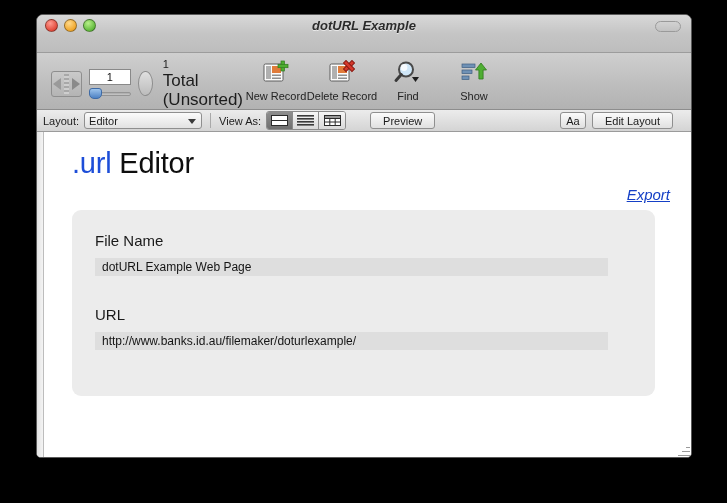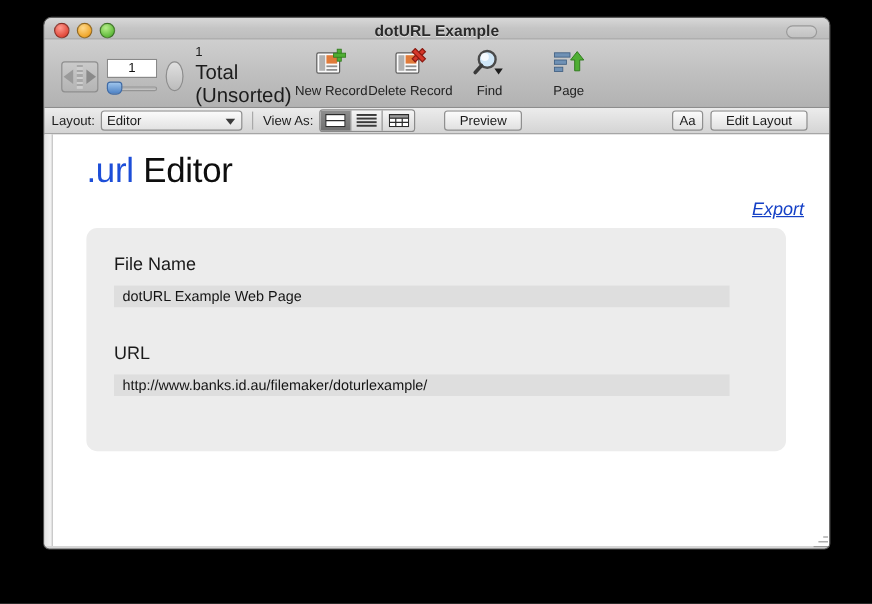--- a/index.html
+++ b/index.html
@@ -19,23 +19,24 @@
     border-radius: 7px 7px 5px 5px;
     background: #d6d6d6;
     box-shadow: 0 6px 22px rgba(0,0,0,0.65);
     overflow: hidden;
     border: 1px solid #5a5a5a;
   }
 
   
   #titlebar {
     position: relative;
-    height: 18px;
+    height: 38px;
     background: linear-gradient(to bottom, #d8d8d8 0%, #c5c5c5 50%, #bdbdbd 100%);
     border-bottom: 1px solid #9c9c9c;
+    font-style: italic;
   }
   #traffic { position: absolute; left: 8px; top: 4px; display: flex; gap: 6px; }
   .light { width: 13px; height: 13px; border-radius: 50%; border: 1px solid rgba(0,0,0,.38); }
   .light.close  { background: radial-gradient(circle at 38% 30%, #ff9a8f, #e24b3c 70%, #b5372b); }
   .light.min    { background: radial-gradient(circle at 38% 30%, #ffd98a, #f0a72c 70%, #c4831d); }
   .light.max    { background: radial-gradient(circle at 38% 30%, #b7ef8a, #62bb3d 70%, #4a9530); }
   #window-title {
     position: absolute; left: 0; right: 0; top: 3px;
     text-align: center;
     font-size: 13px; font-weight: bold;
@@ -317,21 +318,21 @@
 
     <div class="tb-item">
       <div class="tb-icon">
         <svg width="30" height="26" viewBox="0 0 30 26">
           <rect x="3" y="4" width="13" height="3.6" fill="#6f91b5" stroke="#3f5e80" stroke-width=".7"></rect>
           <rect x="3" y="10" width="10" height="3.6" fill="#6f91b5" stroke="#3f5e80" stroke-width=".7"></rect>
           <rect x="3" y="16" width="7" height="3.6" fill="#6f91b5" stroke="#3f5e80" stroke-width=".7"></rect>
           <path d="M22 3 l5.5 7 h-3.4 v9 h-4.2 v-9 h-3.4 z" fill="#4fae33" stroke="#2f7a1d" stroke-width=".8"></path>
         </svg>
       </div>
-      <div class="tb-label">Page</div>
+      <div class="tb-label">Show</div>
     </div>
   </div>
 
   <div id="layoutbar">
     <span class="lb-label">Layout:</span>
     <div id="layout-select">
       <span>Editor</span>
       <span class="caret"></span>
     </div>
     <div class="lb-sep"></div>

